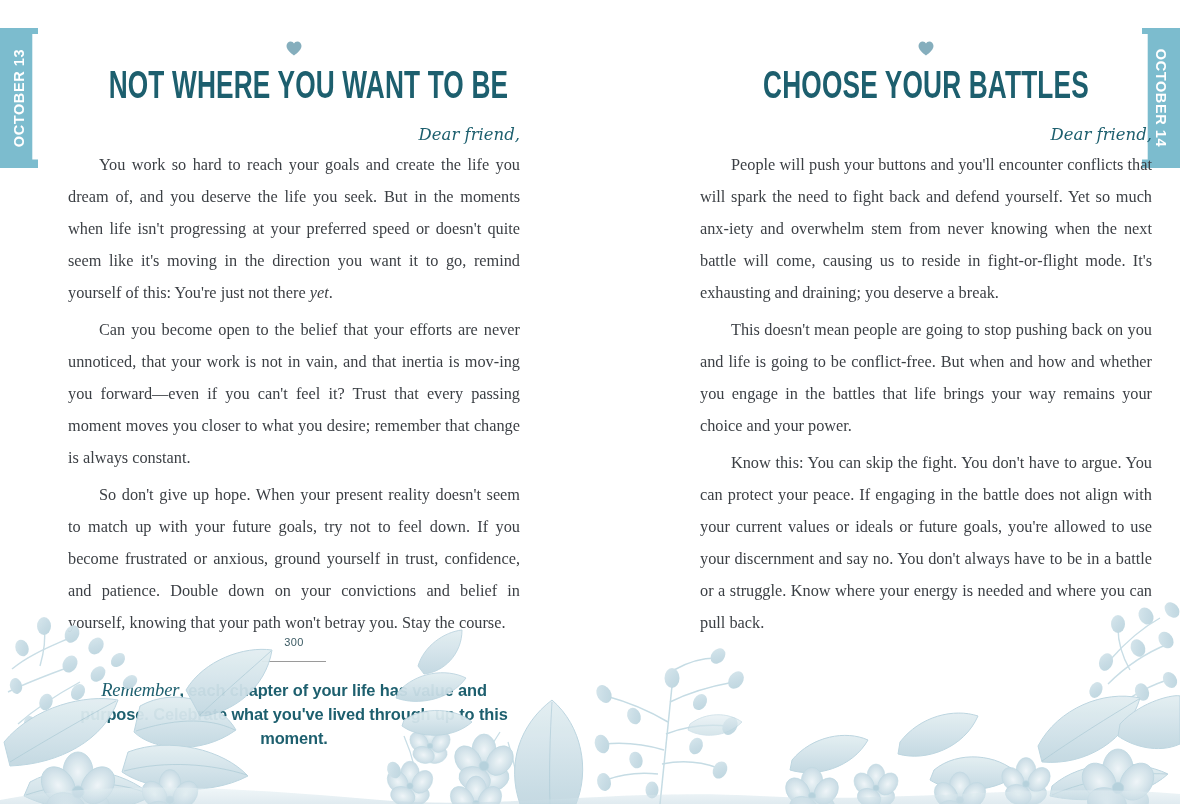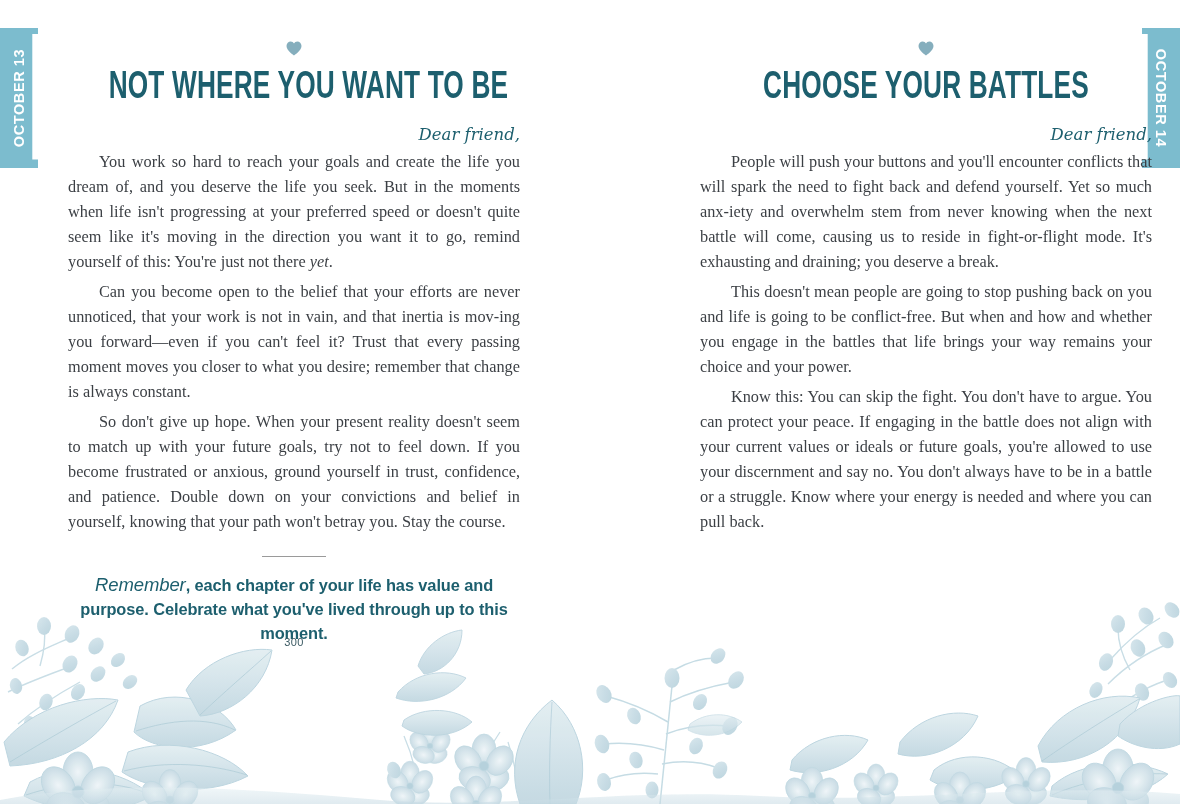--- a/index.html
+++ b/index.html
@@ -96,21 +96,21 @@
     font-size: 16.5px;
     line-height: 1;
     text-align: right;
   }
 
   .body-text {
     margin: 5px 0 0 0;
     color: #3b3f44;
     font-family: "Liberation Serif", serif;
     font-size: 16.3px;
-    line-height: 25px;
+    line-height: 32px;
     text-align: justify;
     text-indent: 1.9em;
     -webkit-hyphens: manual;
     hyphens: manual;
   }
   .body-text em { font-style: italic; }
 
   
   .closing {
     margin-top: 22px;
@@ -125,21 +125,21 @@
   }
   .closing-text {
     color: #1d5f6e;
     font-family: "Liberation Sans", sans-serif;
     font-size: 16.4px;
     font-weight: bold;
     line-height: 24px;
     letter-spacing: -0.1px;
   }
   .closing-text .remember-word {
-    font-family: Liberation Sans, sans-serif;
+    font-family: Liberation Serif, serif;
     font-style: italic;
     font-weight: normal;
     font-size: 18.5px;
   }
 
   .page-number {
     position: absolute;
     bottom: 51px;
     width: 100%;
     text-align: center;

